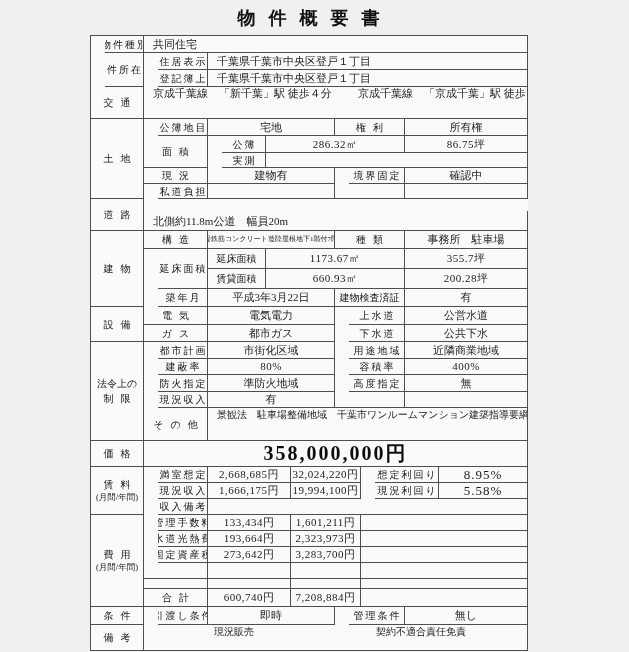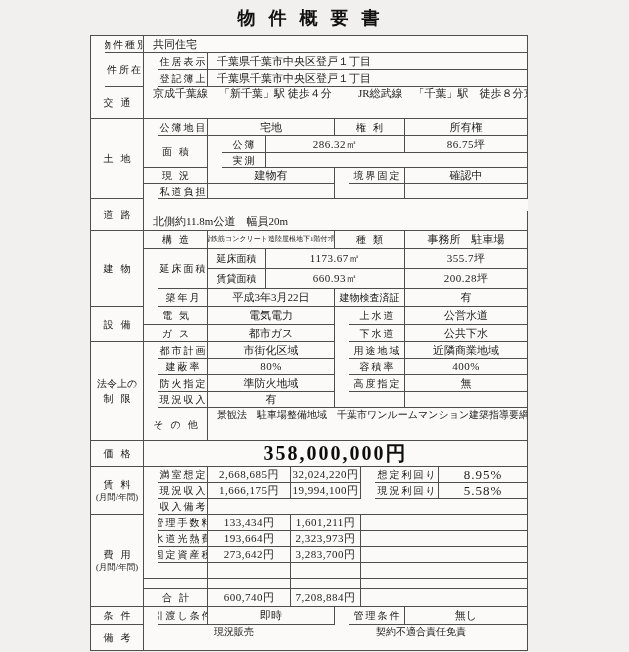--- a/index.html
+++ b/index.html
@@ -57,21 +57,20 @@
   <div class="c lft val11" style="grid-area:1/2/2/10">共同住宅</div>
   <div class="c lbl sp2" style="grid-area:2/2/3/3">住居表示</div>
   <div class="c lft val11" style="grid-area:2/3/3/10">千葉県千葉市中央区登戸１丁目</div>
   <div class="c lbl sp2" style="grid-area:3/2/4/3">登記簿上</div>
   <div class="c lft val11" style="grid-area:3/3/4/10">千葉県千葉市中央区登戸１丁目</div>
 
   <div class="c lbl sp" style="grid-area:4/1/5/2">交通</div>
   <div class="c col val11" style="grid-area:4/2/5/10">
     <div class="acc1">
       <span class="a">京成千葉線　「新千葉」駅 徒歩４分</span>
-      <span>JR総武線　「千葉」駅　徒歩８分</span>
     </div>
     <div>京成千葉線　「京成千葉」駅 徒歩７分</div>
   </div>
 
   <div class="c lbl sp" style="grid-area:5/1/10/2">土地</div>
   <div class="c lbl sp2" style="grid-area:5/2/6/3">公簿地目</div>
   <div class="c val11" style="grid-area:5/3/6/6">宅地</div>
   <div class="c lbl sp" style="grid-area:5/6/6/8">権利</div>
   <div class="c val11" style="grid-area:5/8/6/10">所有権</div>
 

